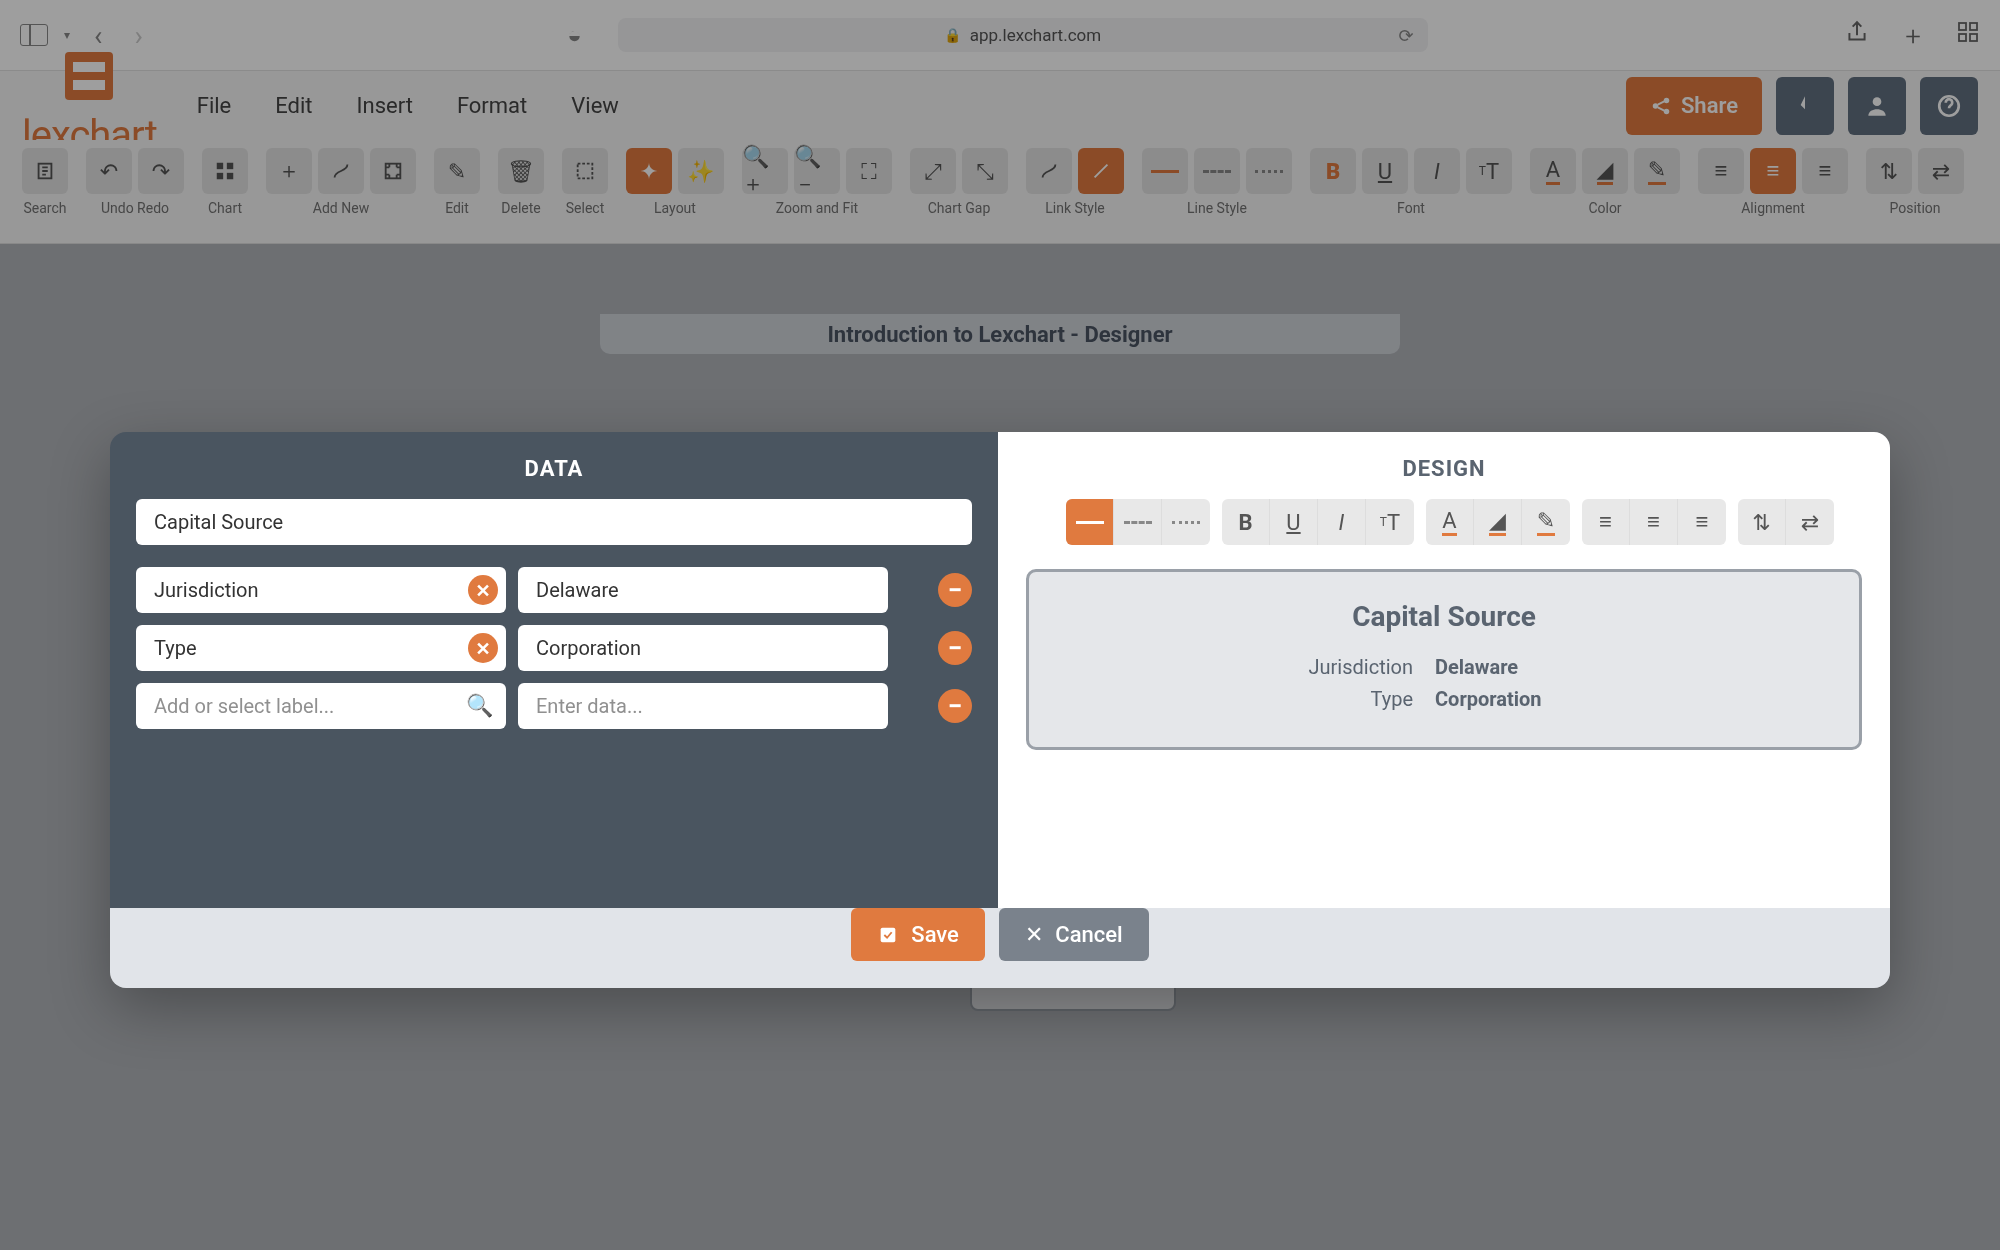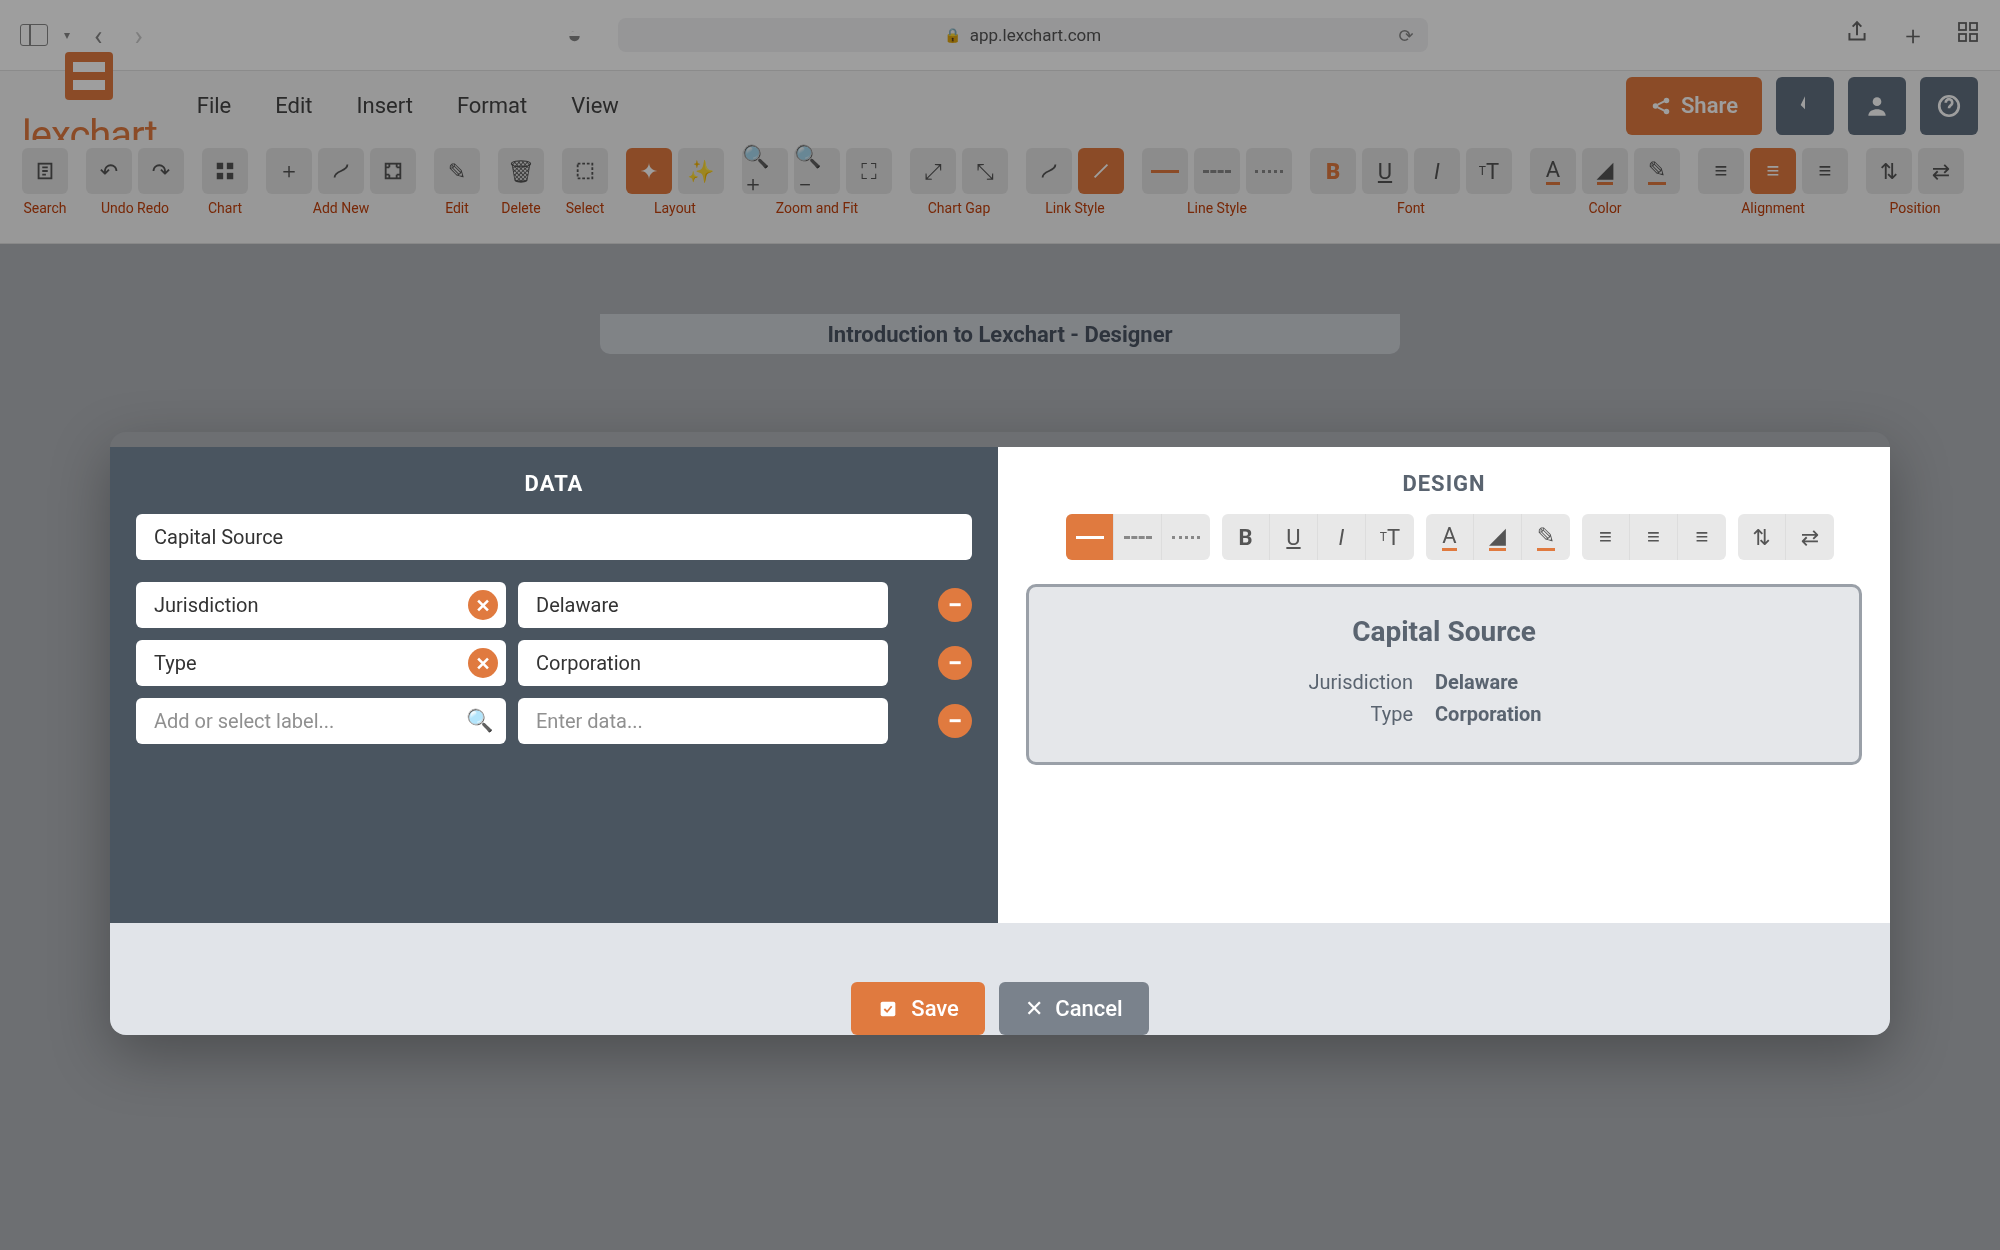--- a/index.html
+++ b/index.html
@@ -33,34 +33,34 @@
     .share-btn { background:#e07a3f; color:#fff; border-radius:6px; padding:10px 24px; display:flex; align-items:center; gap:9px; font-size:22px; font-weight:600; }
     .hdr-icon-btn { width:58px; height:58px; background:#617080; border-radius:6px; display:flex; align-items:center; justify-content:center; color:#fff; font-size:28px; }
 
     
     .toolbar { height:104px; background:#f5f5f5; border-bottom:1px solid #ddd; display:flex; align-items:flex-start; padding:8px 22px 0; gap:18px; position:relative; }
     .tool-group { display:flex; flex-direction:column; align-items:center; gap:6px; }
     .tool-row { display:flex; gap:6px; }
     .tool-btn { width:46px; height:46px; background:#e3e3e3; border-radius:6px; display:flex; align-items:center; justify-content:center; font-size:22px; color:#555; }
     .tool-btn.orange { background:#e07a3f; color:#fff; }
     .tool-btn.accent { color:#e07a3f; font-weight:900; }
-    .tool-label { font-size:14px; color:#c2410c; }
+    .tool-label { font-size:14px; color:#737373; }
 
     
     .canvas { position:absolute; top:244px; left:0; right:0; bottom:0; background:#b0b3b9; }
     .page-title-bar { position:absolute; top:-1px; left:600px; width:800px; height:40px; background:#cfd3d9; border-radius:0 0 10px 10px; display:flex; align-items:center; justify-content:center; font-size:22px; font-weight:700; color:#4b5563; }
     .node { position:absolute; background:#e5e7ea; border:2px solid #9aa0a8; border-radius:8px; padding:16px 30px; font-size:24px; font-weight:700; color:#5a6470; }
     .node.greatnewco { left:970px; top:632px; }
 
     
     .dim { position:absolute; inset:0; background:rgba(0,0,0,0.38); z-index:5; }
 
     
     .modal { position:absolute; left:110px; top:432px; width:1780px; border-radius:16px; overflow:hidden; z-index:10; box-shadow:0 20px 60px rgba(0,0,0,0.3); }
-    .modal-top { display:flex; height:476px;margin-top:15px; }
+    .modal-top { display:flex; height:476px; }
     .panel { flex:1; }
     .panel.data { background:#4a5560; padding:24px 26px; }
     .panel.design { background:#fff; padding:24px 28px; }
     .panel-title { font-size:22px; font-weight:700; text-align:center; letter-spacing:1px; margin-bottom:18px; }
     .panel.data .panel-title { color:#fff; }
     .panel.design .panel-title { color:#5a6470; }
 
     .data-input { width:100%; height:46px; background:#fff; border:none; border-radius:6px; padding:0 18px; font-size:20px; color:#333; margin-bottom:22px; }
     .data-row { display:flex; gap:12px; align-items:center; margin-bottom:12px; }
     .label-input { flex:0 0 370px; position:relative; }
@@ -79,21 +79,21 @@
     .dtool:last-child { border-right:none; }
     .dtool.active { background:#e07a3f; color:#fff; }
 
     .preview { border:3px solid #9aa0a8; border-radius:10px; background:#e5e7ea; padding:28px 30px 36px; }
     .preview-title { font-size:28px; font-weight:700; color:#5a6470; text-align:center; margin-bottom:22px; }
     .preview-row { display:flex; justify-content:center; gap:22px; font-size:20px; color:#5a6470; margin-top:8px; }
     .preview-row .k { text-align:right; width:160px; }
     .preview-row .v { font-weight:700; width:200px; }
 
     
-    .modal-footer { background:#e1e4e9; height:112px; display:flex; align-items:flex-end; justify-content:center; gap:14px; }
+    .modal-footer { background:#e1e4e9; height:80px; display:flex; align-items:flex-start; justify-content:center; gap:14px; }
     .btn { display:flex; align-items:center; gap:12px; padding:14px 26px; border-radius:6px; font-size:22px; font-weight:500; }
     .btn.save { background:#e07a3f; color:#fff; }
     .btn.cancel { background:#7a828c; color:#fff; }
 
     
     .line-solid { width:28px; height:3px; background:#e07a3f; }
     .line-dash { width:28px; height:0; border-top:3px dashed #888; }
     .line-dot { width:28px; height:0; border-top:3px dotted #888; }
   </style>
 </head>

